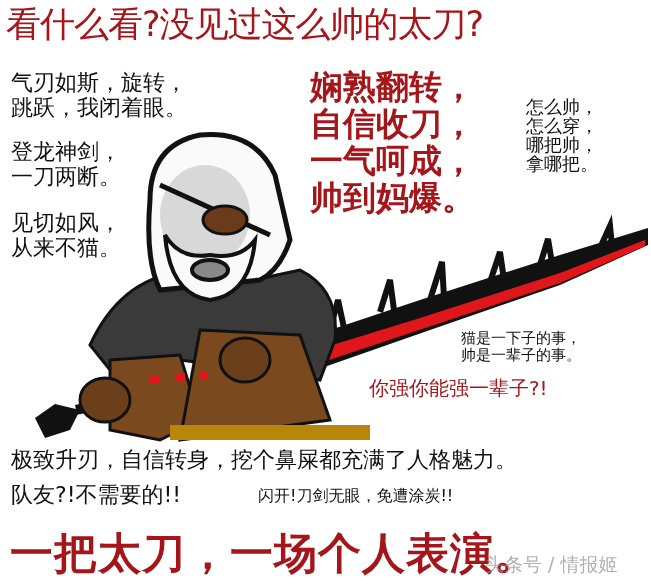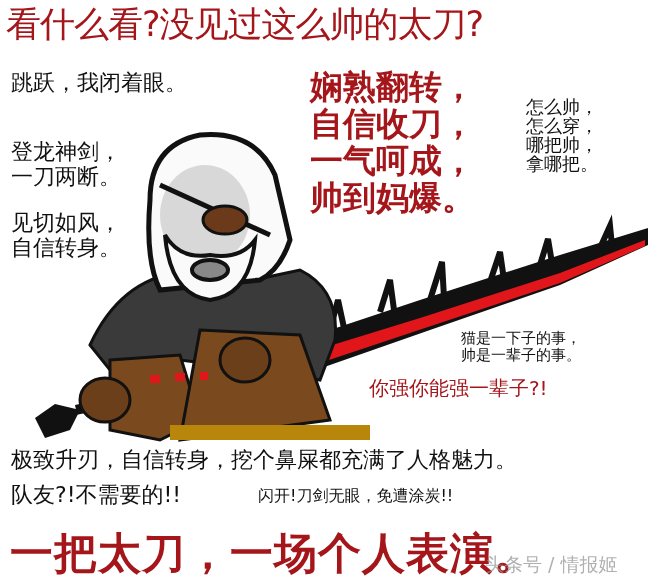--- a/index.html
+++ b/index.html
@@ -56,29 +56,30 @@
 
   <g>
     <line x1="160" y1="185" x2="270" y2="235" stroke="#111" stroke-width="5"></line>
     <ellipse cx="225" cy="220" rx="22" ry="14" fill="#6b3a1a" stroke="#111" stroke-width="3"></ellipse>
   </g>
 </svg>
 
 <div class="abs title red">看什么看?没见过这么帅的太刀?</div>
 
 <div class="abs lefttxt black" style="left:11px;top:70px;">
+  <div>气刃如斯，旋转，</div>
   <div>跳跃，我闭着眼。</div>
 </div>
 <div class="abs lefttxt black" style="left:11px;top:139px;">
   <div>登龙神剑，</div>
   <div>一刀两断。</div>
 </div>
 <div class="abs lefttxt black" style="left:11px;top:210px;">
   <div>见切如风，</div>
-  <div>自信转身。</div>
+  <div>从来不猫。</div>
 </div>
 
 <div class="abs mid-red red">
   <div>娴熟翻转，</div>
   <div>自信收刀，</div>
   <div>一气呵成，</div>
   <div>帅到妈爆。</div>
 </div>
 
 <div class="abs rtxt black">

